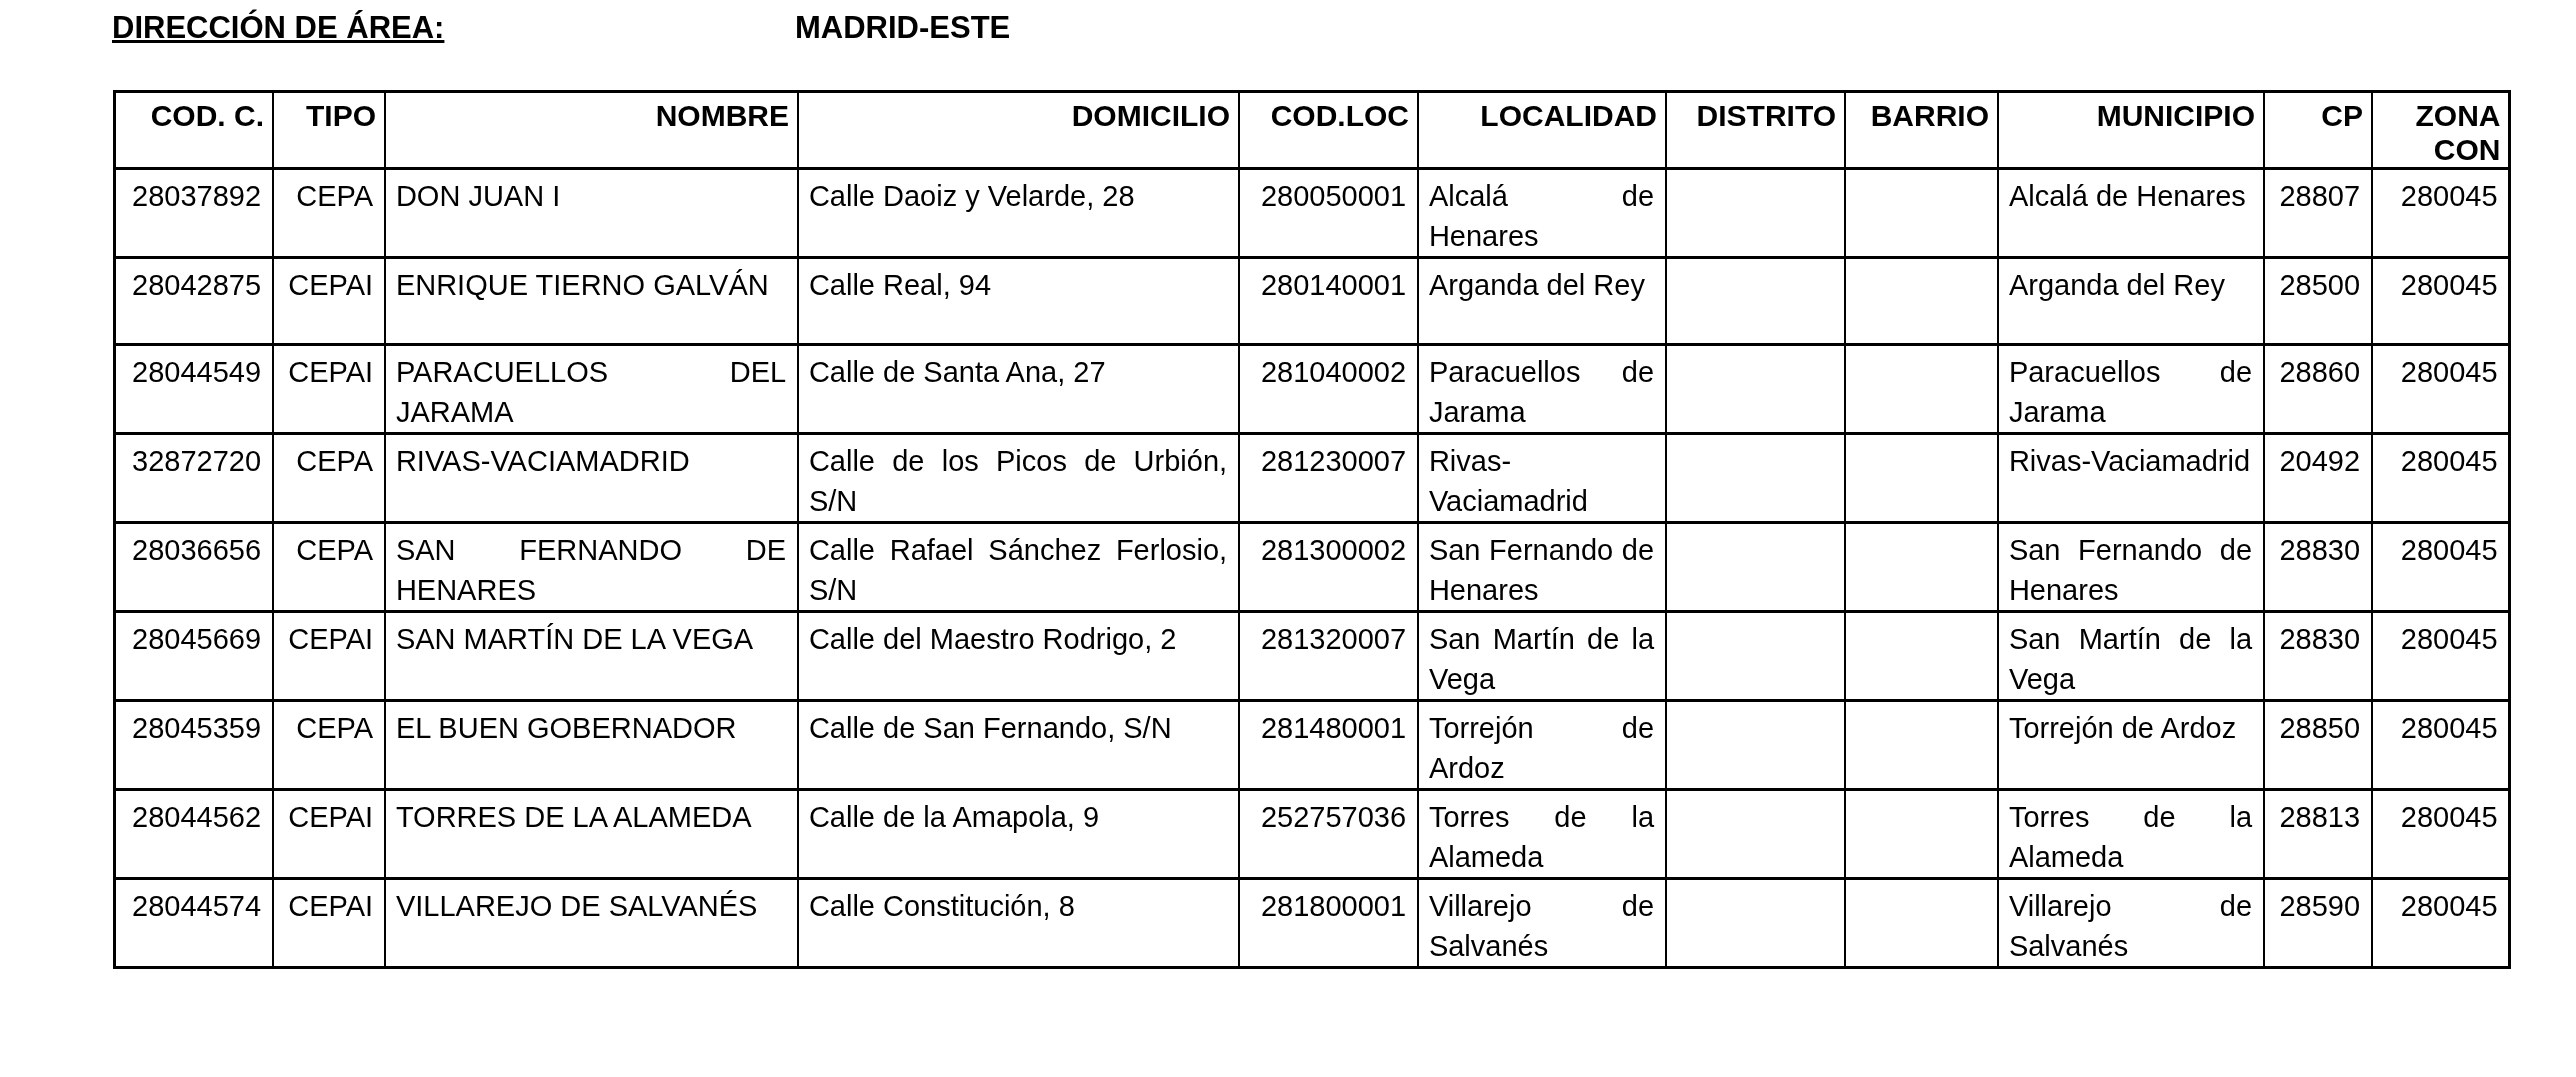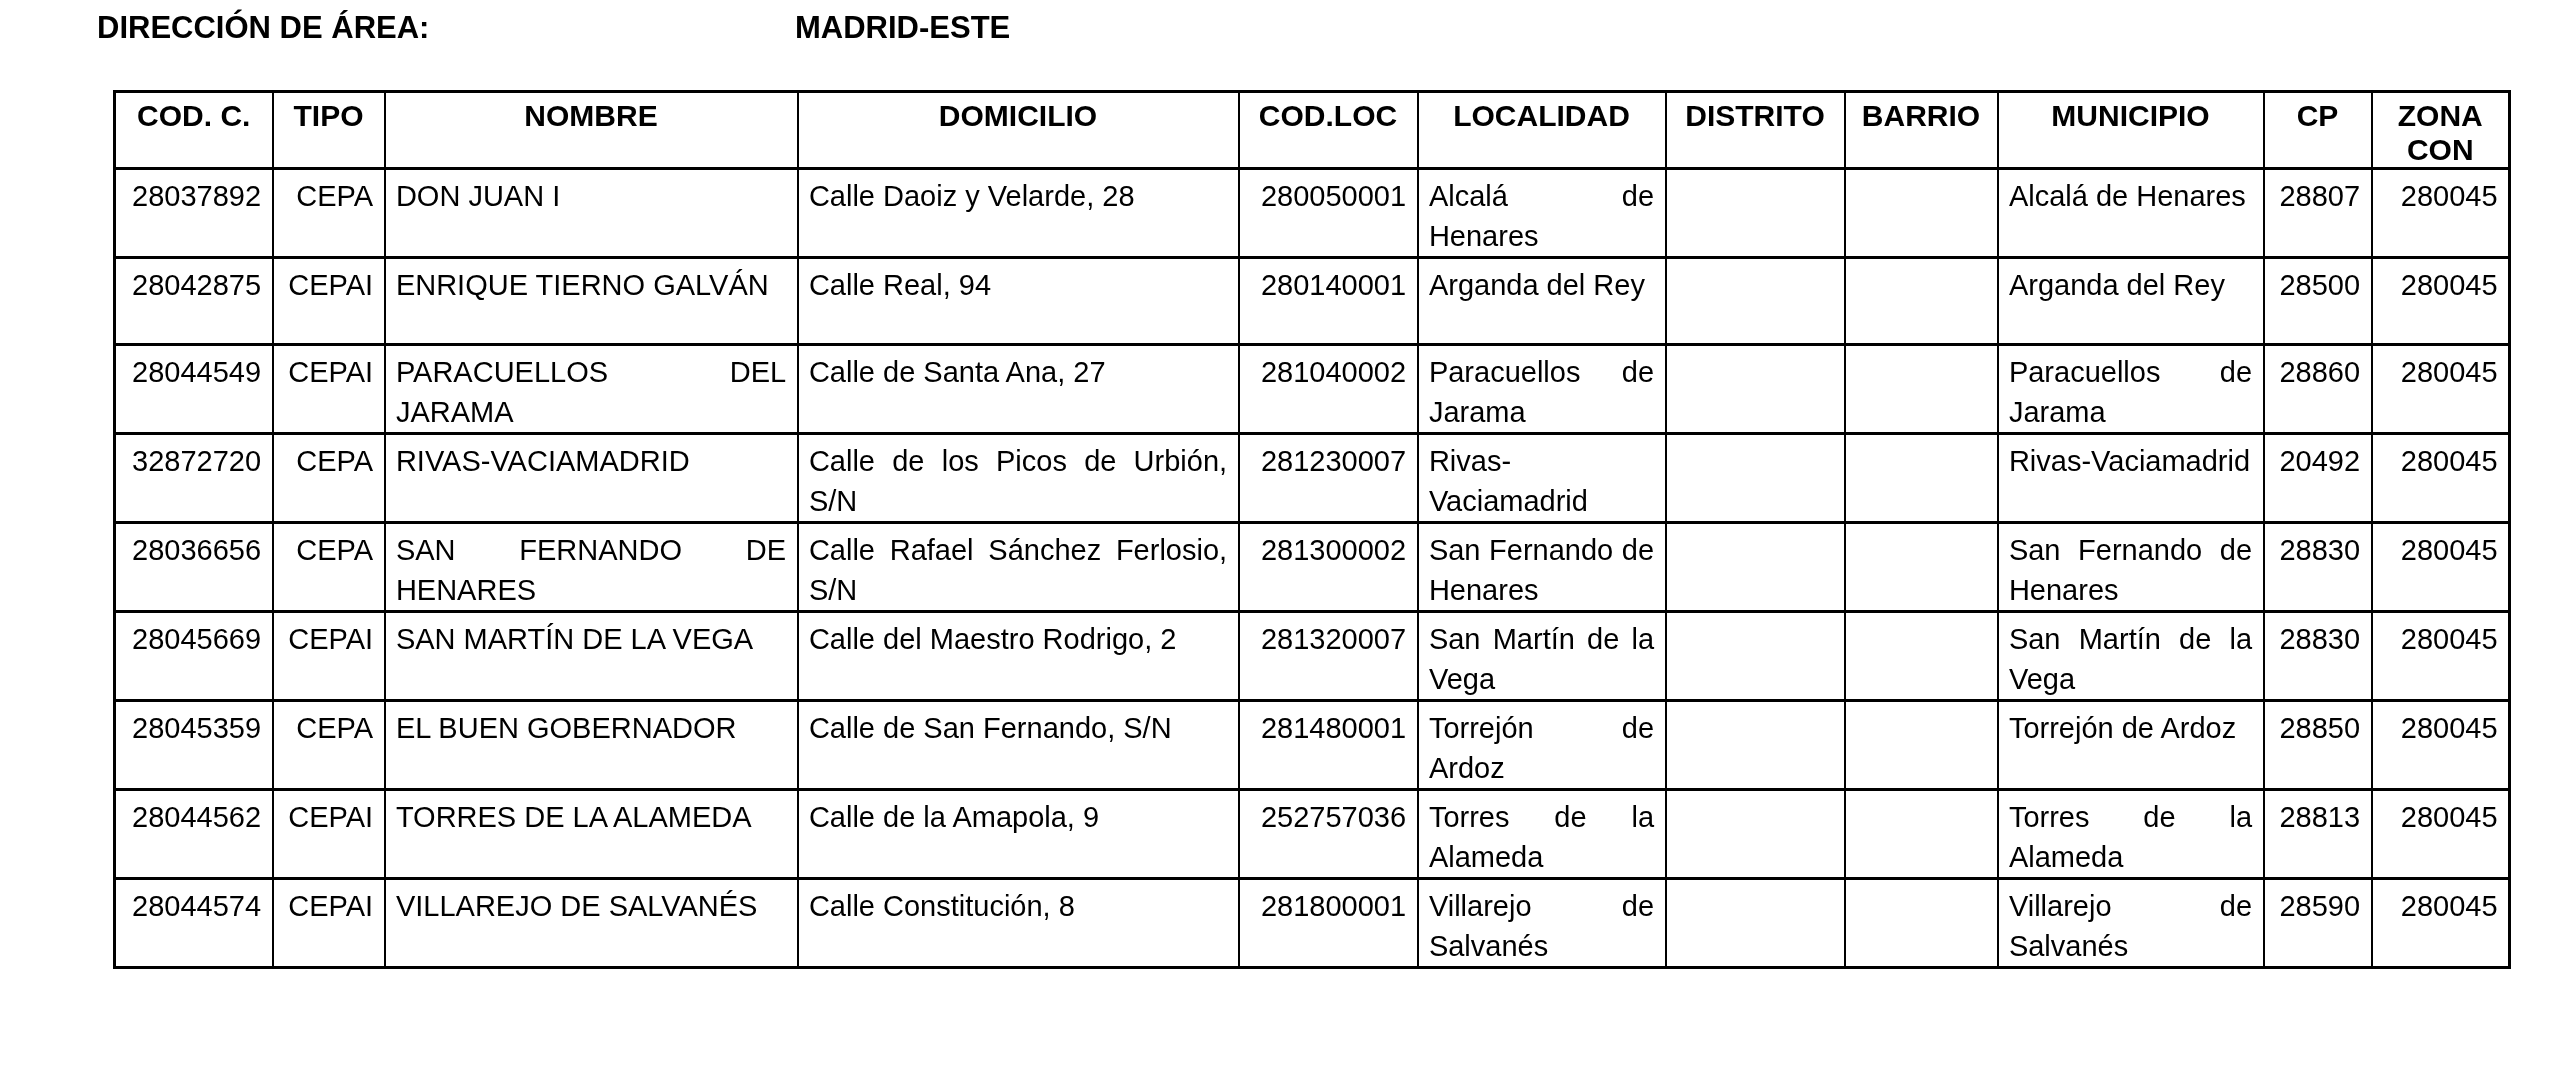--- a/index.html
+++ b/index.html
@@ -8,24 +8,25 @@
     height: 1078px;
     background: #ffffff;
     color: #000000;
     font-family: "Liberation Sans", sans-serif;
     position: relative;
     overflow: hidden;
   }
   .doc-title-label {
     position: absolute;
     top: 10.4px;
-    left: 97px;
+    left: 112px;
     font-size: 31px;
     font-weight: bold;
     white-space: nowrap;
+    text-decoration: underline;
   }
   .doc-title-value {
     position: absolute;
     top: 10.4px;
     left: 795px;
     font-size: 31px;
     font-weight: bold;
     white-space: nowrap;
   }
   table.centers {
@@ -42,21 +43,21 @@
     border-bottom-width: 3px;
     vertical-align: top;
     box-sizing: border-box;
     overflow: hidden;
   }
   th {
     font-weight: bold;
     font-size: 30px;
     line-height: 34px;
     padding: 6px 7.5px 0 7.5px;
-    text-align: center;
+    text-align: right;
     height: 75px;
   }
   td {
     font-size: 29px;
     line-height: 40px;
     padding: 6px 10.4px 0 10.4px;
     height: 87px;
     hyphens: manual;
   }
   td.a-center { text-align: right; }

